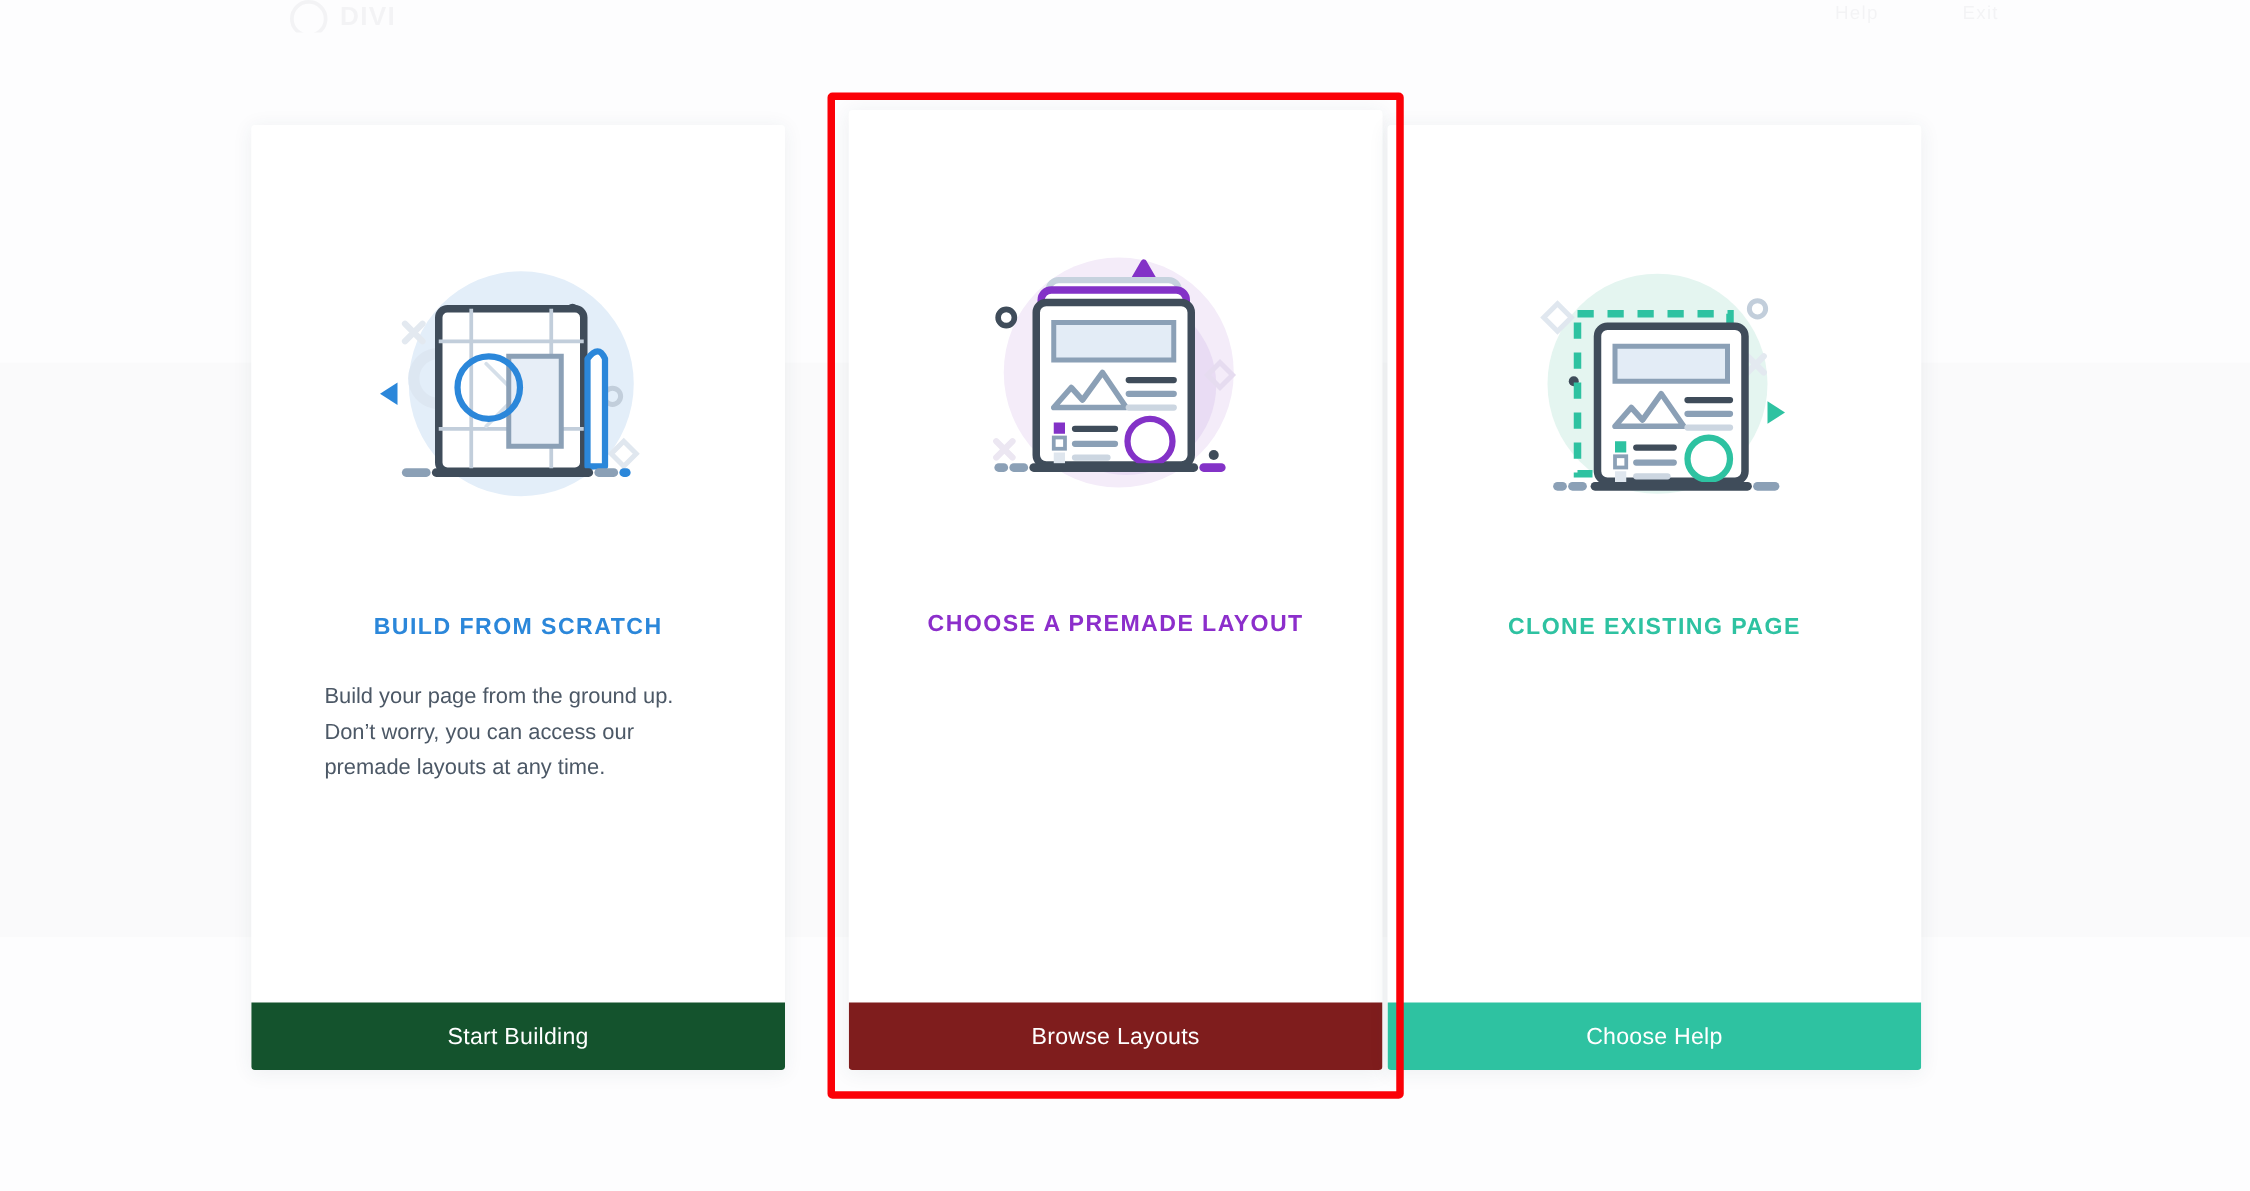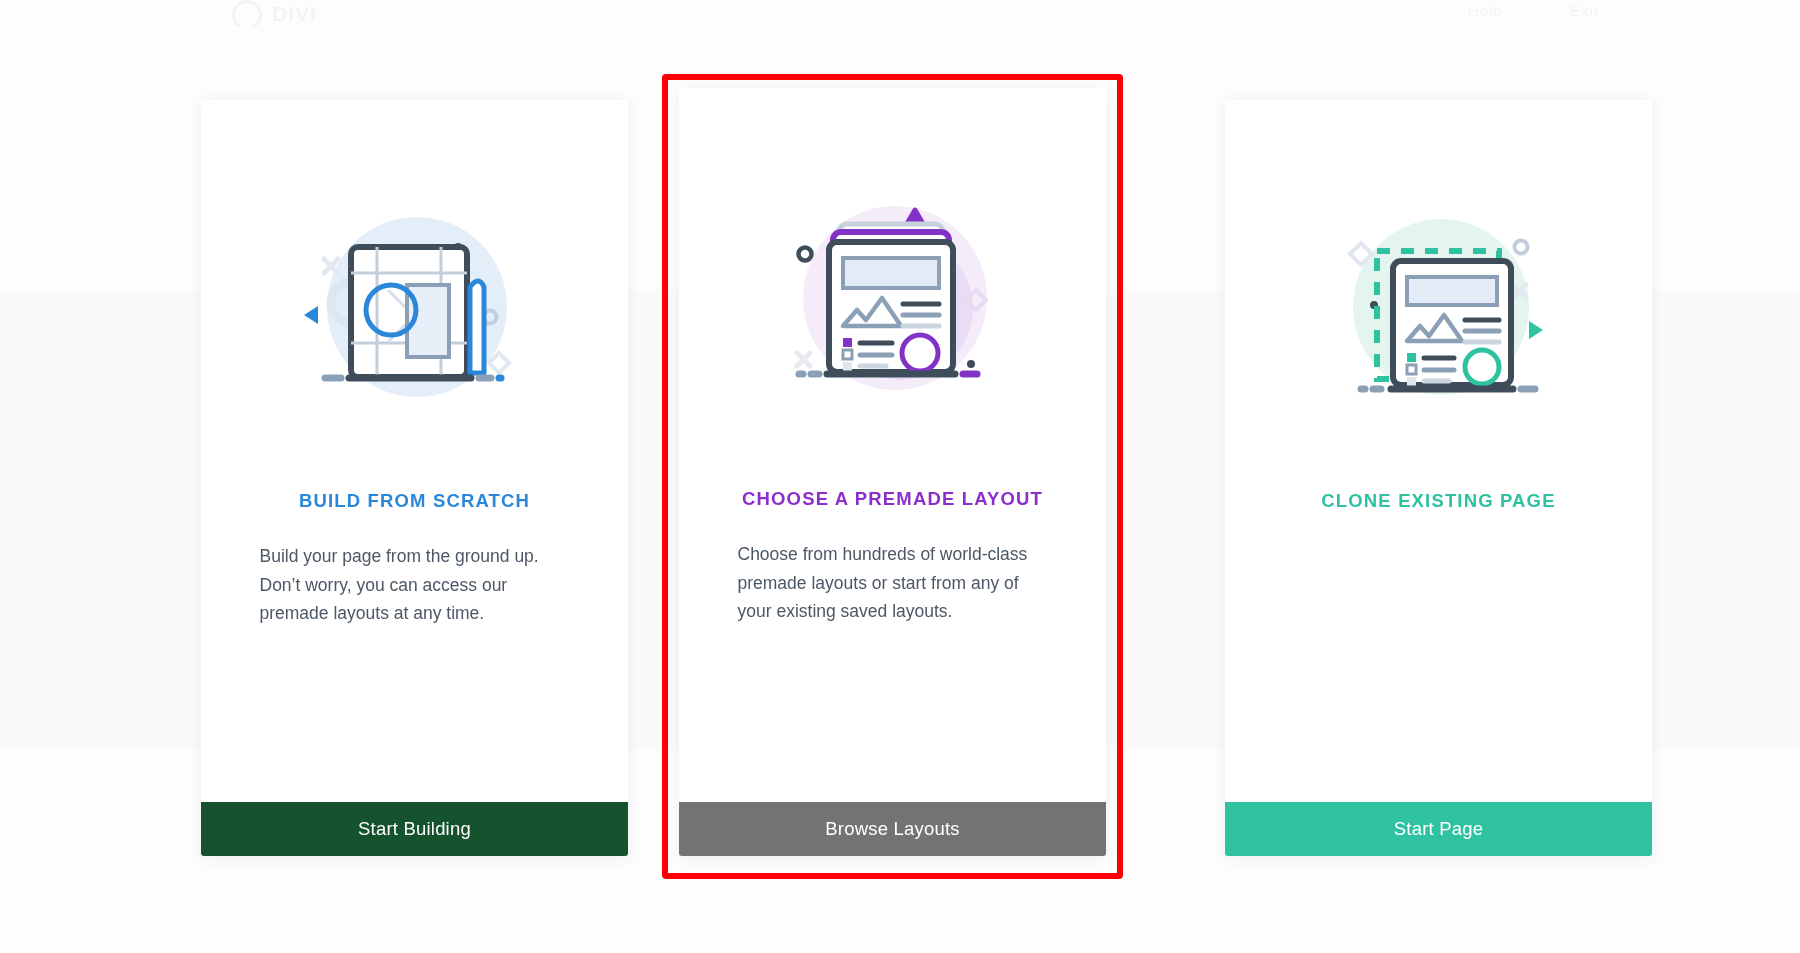--- a/index.html
+++ b/index.html
@@ -66,21 +66,21 @@
     height: 756px;
     background: #ffffff;
     border-radius: 3px;
     box-shadow: 0 2px 16px rgba(45,62,80,0.075);
     display: flex;
     flex-direction: column;
     overflow: hidden;
   }
   .card-1 { left: 201px; }
   .card-2 { left: 679px; top: 88px; height: 768px; }
-  .card-3 { left: 1225px; }
+  .card-3 { left: 1110px; }
 
   
   .highlight-box {
     position: absolute;
     left: 662px;
     top: 74px;
     width: 461px;
     height: 805px;
     border: 6px solid #fb0007;
     border-radius: 4px;
@@ -135,21 +135,21 @@
     font-family: "Liberation Sans", sans-serif;
     font-size: 18.5px;
     font-weight: 400;
     letter-spacing: 0.2px;
     cursor: pointer;
     display: flex;
     align-items: center;
     justify-content: center;
   }
   .btn-blue   { background: #14532d; }
-  .btn-purple { background: #737373; }
+  .btn-purple { background: #7f1d1d; }
   .btn-green  { background: #2ec2a1; }
 
   svg { display: block; }
 </style>
 </head>
 <body>
 
 <div id="root">
 
   <div class="band band-a"></div>
@@ -263,21 +263,20 @@
 
             <g stroke-linecap="round">
               <line x1="84" y1="216" x2="212" y2="216" stroke="#3f4c5a" stroke-width="7"></line>
               <line x1="56" y1="216" x2="60" y2="216" stroke="#8ba0b6" stroke-width="7"></line>
               <line x1="68" y1="216" x2="76" y2="216" stroke="#8ba0b6" stroke-width="7"></line>
               <line x1="220" y1="216" x2="234" y2="216" stroke="#8332c7" stroke-width="7"></line>
             </g>
           </svg>
         </div>
         <div class="card-title">CHOOSE A PREMADE LAYOUT</div>
-        <div class="card-desc">Choose from hundreds of world-class premade layouts or start from any of your existing saved layouts.</div>
       </div>
       <button class="card-btn btn-purple">Browse Layouts</button>
     </div>
 
     <div class="card card-3">
       <div class="card-body">
         <div class="illus-wrap">
           <svg width="300" height="260" viewBox="0 0 300 260" aria-hidden="true">
 
             <circle cx="152" cy="142" r="88" fill="#e4f5f0"></circle>
@@ -320,20 +319,20 @@
             <g stroke-linecap="round">
               <line x1="102" y1="224" x2="224" y2="224" stroke="#3f4c5a" stroke-width="7"></line>
               <line x1="72" y1="224" x2="76" y2="224" stroke="#8ba0b6" stroke-width="7"></line>
               <line x1="84" y1="224" x2="92" y2="224" stroke="#8ba0b6" stroke-width="7"></line>
               <line x1="232" y1="224" x2="246" y2="224" stroke="#8ba0b6" stroke-width="7"></line>
             </g>
           </svg>
         </div>
         <div class="card-title">CLONE EXISTING PAGE</div>
       </div>
-      <button class="card-btn btn-green">Start Page</button>
+      <button class="card-btn btn-green">Choose Help</button>
     </div>
 
   </div>
 
   <div class="highlight-box"></div>
 
 </div>
 
 </body></html>

